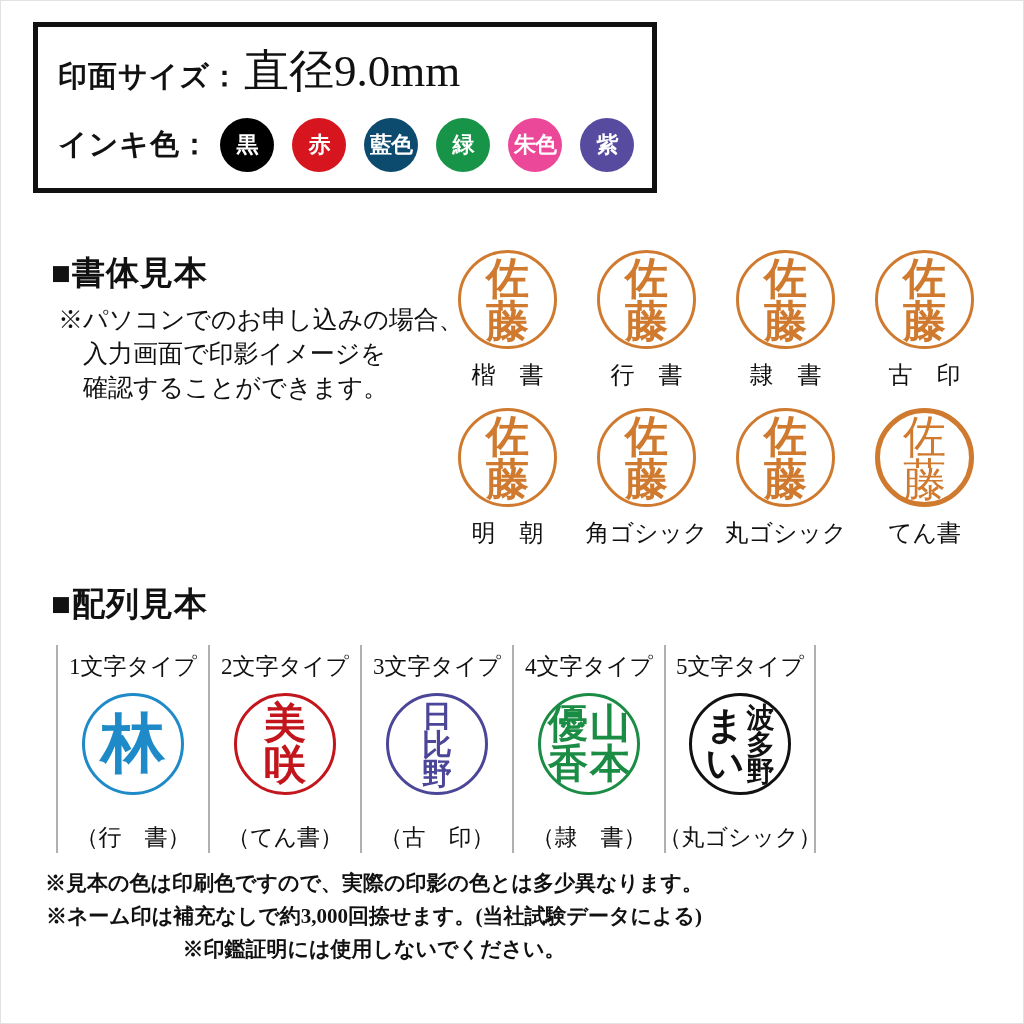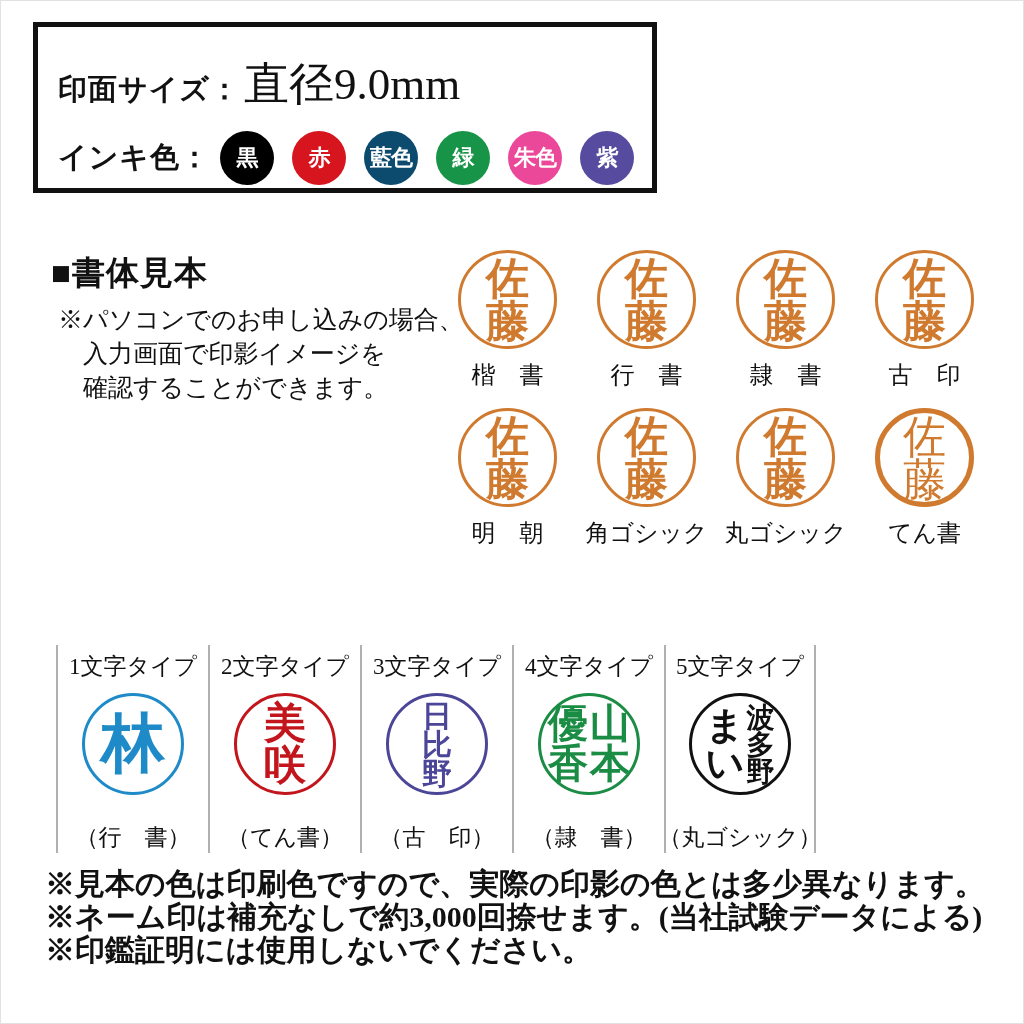--- a/index.html
+++ b/index.html
@@ -6,21 +6,21 @@
   .page{
     position:relative;width:1024px;height:1024px;background:#fff;
     font-family:"Liberation Serif",serif;color:#111;
     border:1px solid #e2e2e2;box-sizing:border-box;overflow:hidden;
   }
 
   
   .spec-box{
     position:absolute;left:32px;top:21px;width:624px;height:171px;
     border:5px solid #111;box-sizing:border-box;background:#fff;
-    padding:27px 0 0 20px;
+    padding:14px 0 0 20px;
   }
   .spec-row{display:flex;align-items:baseline;}
   .spec-size-label,.spec-ink-label{
     font-family:"Liberation Sans",sans-serif;font-weight:700;
     font-size:29px;letter-spacing:1px;white-space:nowrap;
   }
   .spec-size-value{font-size:45px;font-weight:400;margin-left:4px;white-space:nowrap;}
   .spec-row2{display:flex;align-items:center;margin-top:17px;}
   .ink-circles{display:flex;gap:18px;margin-left:10px;}
   .ink-circle{
@@ -75,21 +75,21 @@
   .stamp-vstack3 span{font-size:30px;line-height:29px;font-weight:700;}
   .grid4{display:grid;grid-template-columns:repeat(2,42px);justify-items:center;}
   .grid4 span{font-size:40px;line-height:40px;font-weight:700;}
   .twocol{display:flex;align-items:center;gap:2px;}
   .twocol .colv{display:flex;flex-direction:column;align-items:center;justify-content:center;}
   .twocol .col-left span{font-size:38px;line-height:38px;font-weight:700;}
   .twocol .col-right span{font-size:28px;line-height:27px;font-weight:700;}
   .layout-col.c5 .stamp-circle span{font-family:"Liberation Sans",sans-serif;}
 
   
-  .footnotes{position:absolute;left:44px;top:866px;font-size:30px;line-height:33px;font-weight:700;white-space:nowrap;}
+  .footnotes{position:absolute;left:44px;top:866px;font-size:21px;line-height:33px;font-weight:700;white-space:nowrap;text-align:center;}
 </style>
 </head>
 <body>
 
 <div class="page">
 
   <div class="spec-box">
     <div class="spec-row">
       <span class="spec-size-label">印面サイズ：</span>
       <span class="spec-size-value">直径9.0mm</span>
@@ -167,20 +167,21 @@
     </div>
     <div class="font-cell tensho">
       <div class="stamp-circle" style="color: rgb(207, 122, 46);">
         <span>佐</span>
         <span>藤</span>
       </div>
       <div class="font-cell-label">てん書</div>
     </div>
   </div>
 
+  <div class="section-heading" id="layout-heading">■配列見本</div>
 
   <div class="layout-row">
 
     <div class="layout-col c1">
       <div class="layout-col-header">1文字タイプ</div>
       <div class="stamp-circle stamp-single" style="color: rgb(30, 139, 200);">
         <span>林</span>
       </div>
       <div class="layout-col-label">（行　書）</div>
     </div>

